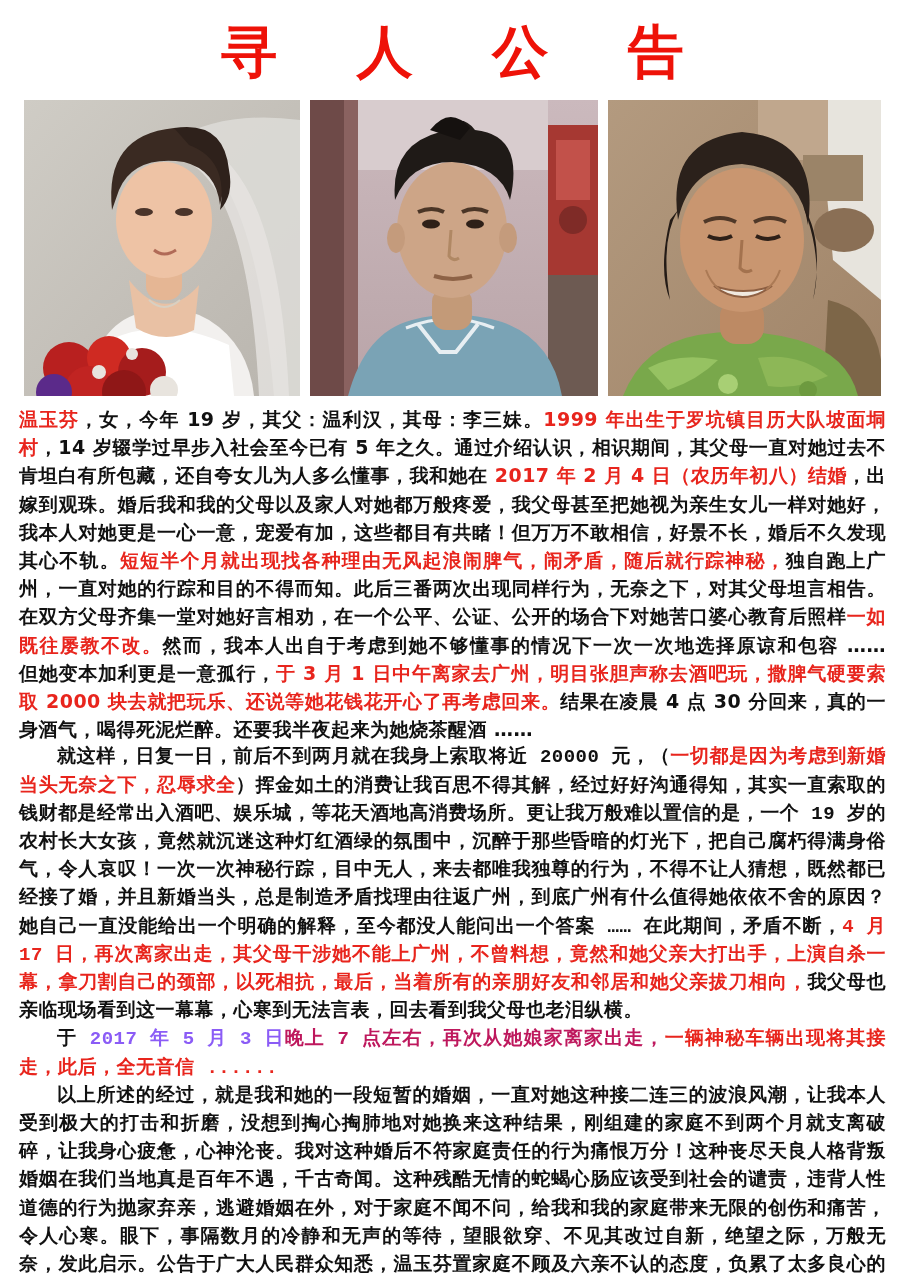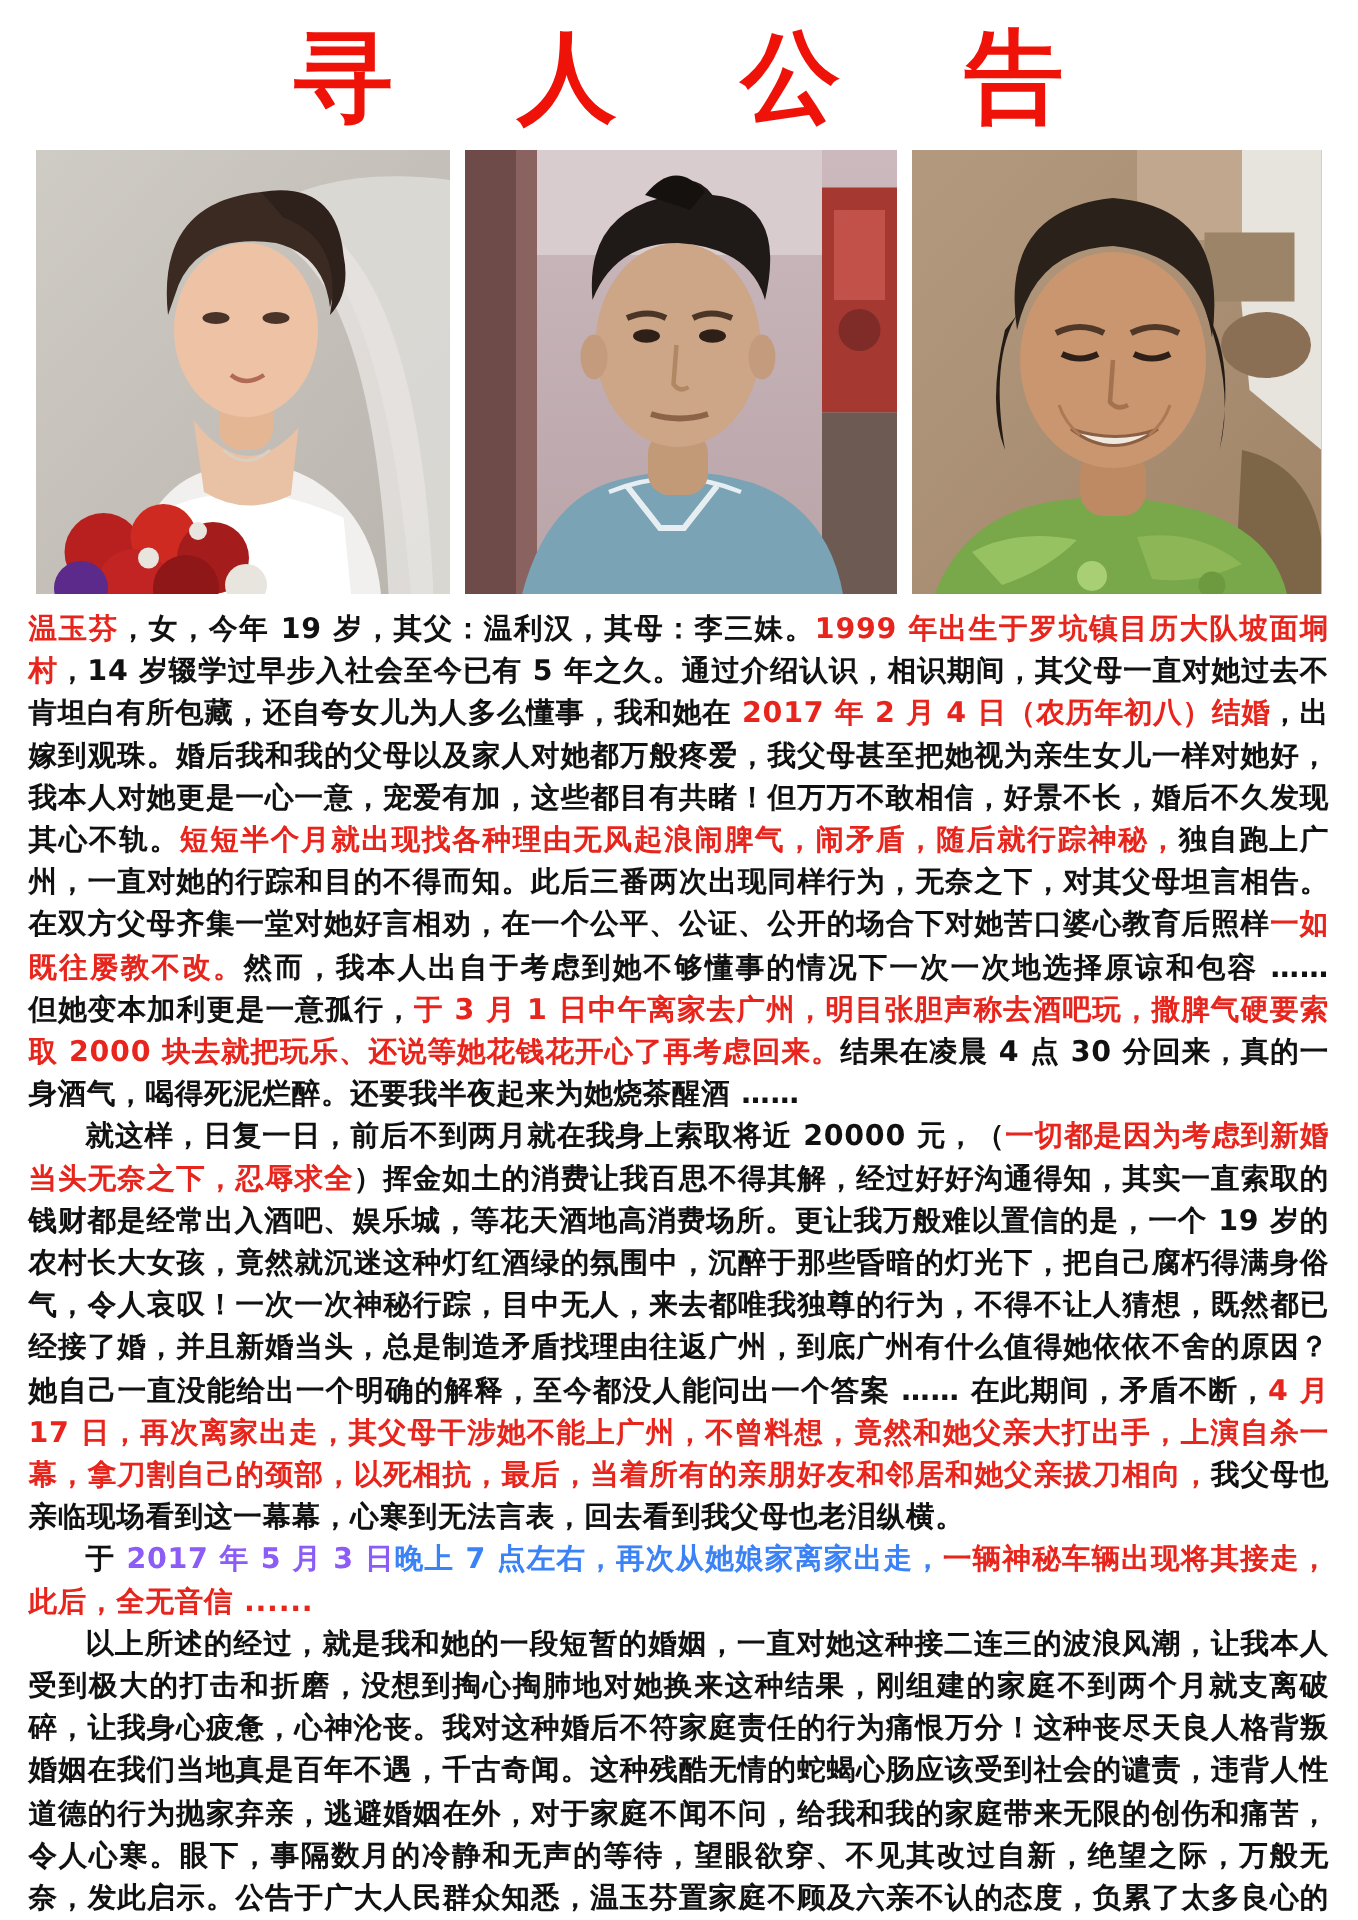--- a/index.html
+++ b/index.html
@@ -9,21 +9,21 @@
     background:#ffffff;
     font-family:"DejaVu Sans",sans-serif;
     overflow:hidden;
     box-sizing:border-box;
   }
   
   .title{
     margin:6px 0 2px 0;
     height:92px;
     display:flex;align-items:center;justify-content:center;
-    font-size:66px;font-weight:bold;
+    font-size:56px;font-weight:bold;
     letter-spacing:30px;
     text-indent:30px; 
     line-height:1;
     white-space:nowrap;
   }
   
   .photo-row{
     display:flex;justify-content:center;align-items:flex-start;
     gap:10px;
     padding:0 24px;
@@ -37,21 +37,21 @@
   
   .body-text{
     padding:9px 19px 0 19px;
     font-size:19px;
     line-height:28.2px;
     font-weight:bold;
     text-align:justify;
     letter-spacing:0.5px;
   }
   .body-text p{margin:0;}
-  .body-text p.indented{text-indent:2em;}
+  .body-text p.indented{text-indent:2em;font-family:Liberation Mono, monospace;}
 </style>
 </head>
 <body>
 
 <div id="poster">
 
   <div class="title" style="color: rgb(238, 18, 8);">寻 人 公 告</div>
 
   <div class="photo-row">
 
@@ -190,17 +190,17 @@
 
         <path d="M98 170 Q102 182 112 190" stroke="#ab7a55" stroke-width="2" fill="none"></path>
         <path d="M172 170 Q168 182 158 190" stroke="#ab7a55" stroke-width="2" fill="none"></path>
       </svg>
     </div>
   </div>
 
   <div class="body-text">
       <p><span style="color: rgb(232, 37, 29);">温玉芬</span><span style="color: rgb(17, 17, 17);">，女，今年 19 岁，其父：温利汉，其母：李三妹。</span><span style="color: rgb(232, 37, 29);">1999 年出生于罗坑镇目历大队坡面垌村</span><span style="color: rgb(17, 17, 17);">，14 岁辍学过早步入社会至今已有 5 年之久。通过介绍认识，相识期间，其父母一直对她过去不肯坦白有所包藏，还自夸女儿为人多么懂事，我和她在 </span><span style="color: rgb(232, 37, 29);">2017 年 2 月 4 日（农历年初八）结婚</span><span style="color: rgb(17, 17, 17);">，出嫁到观珠。婚后我和我的父母以及家人对她都万般疼爱，我父母甚至把她视为亲生女儿一样对她好，我本人对她更是一心一意，宠爱有加，这些都目有共睹！但万万不敢相信，好景不长，婚后不久发现其心不轨。</span><span style="color: rgb(232, 37, 29);">短短半个月就出现找各种理由无风起浪闹脾气，闹矛盾，随后就行踪神秘，</span><span style="color: rgb(17, 17, 17);">独自跑上广州，一直对她的行踪和目的不得而知。此后三番两次出现同样行为，无奈之下，对其父母坦言相告。在双方父母齐集一堂对她好言相劝，在一个公平、公证、公开的场合下对她苦口婆心教育后照样</span><span style="color: rgb(232, 37, 29);">一如既往屡教不改。</span><span style="color: rgb(17, 17, 17);">然而，我本人出自于考虑到她不够懂事的情况下一次一次地选择原谅和包容 ……　 但她变本加利更是一意孤行，</span><span style="color: rgb(232, 37, 29);">于 3 月 1 日中午离家去广州，明目张胆声称去酒吧玩，撒脾气硬要索取 2000 块去就把玩乐、还说等她花钱花开心了再考虑回来。</span><span style="color: rgb(17, 17, 17);">结果在凌晨 4 点 30 分回来，真的一身酒气，喝得死泥烂醉。还要我半夜起来为她烧茶醒酒 ……</span></p>
       <p class="indented"><span style="color: rgb(17, 17, 17);">就这样，日复一日，前后不到两月就在我身上索取将近 20000 元，（</span><span style="color: rgb(232, 37, 29);">一切都是因为考虑到新婚当头无奈之下，忍辱求全</span><span style="color: rgb(17, 17, 17);">）挥金如土的消费让我百思不得其解，经过好好沟通得知，其实一直索取的钱财都是经常出入酒吧、娱乐城，等花天酒地高消费场所。更让我万般难以置信的是，一个 19 岁的农村长大女孩，竟然就沉迷这种灯红酒绿的氛围中，沉醉于那些昏暗的灯光下，把自己腐朽得满身俗气，令人哀叹！一次一次神秘行踪，目中无人，来去都唯我独尊的行为，不得不让人猜想，既然都已经接了婚，并且新婚当头，总是制造矛盾找理由往返广州，到底广州有什么值得她依依不舍的原因？她自己一直没能给出一个明确的解释，至今都没人能问出一个答案 …… 在此期间，矛盾不断，</span><span style="color: rgb(232, 37, 29);">4 月 17 日，再次离家出走，其父母干涉她不能上广州，不曾料想，竟然和她父亲大打出手，上演自杀一幕，拿刀割自己的颈部，以死相抗，最后，当着所有的亲朋好友和邻居和她父亲拔刀相向，</span><span style="color: rgb(17, 17, 17);">我父母也亲临现场看到这一幕幕，心寒到无法言表，回去看到我父母也老泪纵横。</span></p>
-      <p class="indented"><span style="color: rgb(17, 17, 17);">于 </span><span style="color: #8b5cf6;">2017 年 5 月 3 日</span><span style="color: #3b82f6;">晚上 7 点左右，再次从她娘家离家出走，</span><span style="color: rgb(232, 37, 29);">一辆神秘车辆出现将其接走，此后，全无音信 ......</span></p>
+      <p class="indented"><span style="color: rgb(17, 17, 17);">于 </span><span style="color: #8b5cf6;">2017 年 5 月 3 日</span><span style="color: #be185d;">晚上 7 点左右，再次从她娘家离家出走，</span><span style="color: rgb(232, 37, 29);">一辆神秘车辆出现将其接走，此后，全无音信 ......</span></p>
       <p class="indented"><span style="color: rgb(17, 17, 17);">以上所述的经过，就是我和她的一段短暂的婚姻，一直对她这种接二连三的波浪风潮，让我本人受到极大的打击和折磨，没想到掏心掏肺地对她换来这种结果，刚组建的家庭不到两个月就支离破碎，让我身心疲惫，心神沦丧。我对这种婚后不符家庭责任的行为痛恨万分！这种丧尽天良人格背叛婚姻在我们当地真是百年不遇，千古奇闻。这种残酷无情的蛇蝎心肠应该受到社会的谴责，违背人性道德的行为抛家弃亲，逃避婚姻在外，对于家庭不闻不问，给我和我的家庭带来无限的创伤和痛苦，令人心寒。眼下，事隔数月的冷静和无声的等待，望眼欲穿、不见其改过自新，绝望之际，万般无奈，发此启示。公告于广大人民群众知悉，温玉芬置家庭不顾及六亲不认的态度，负累了太多良心的内疚和亏欠。</span></p>
     </div>
 
 </div>
 
 </body></html>

